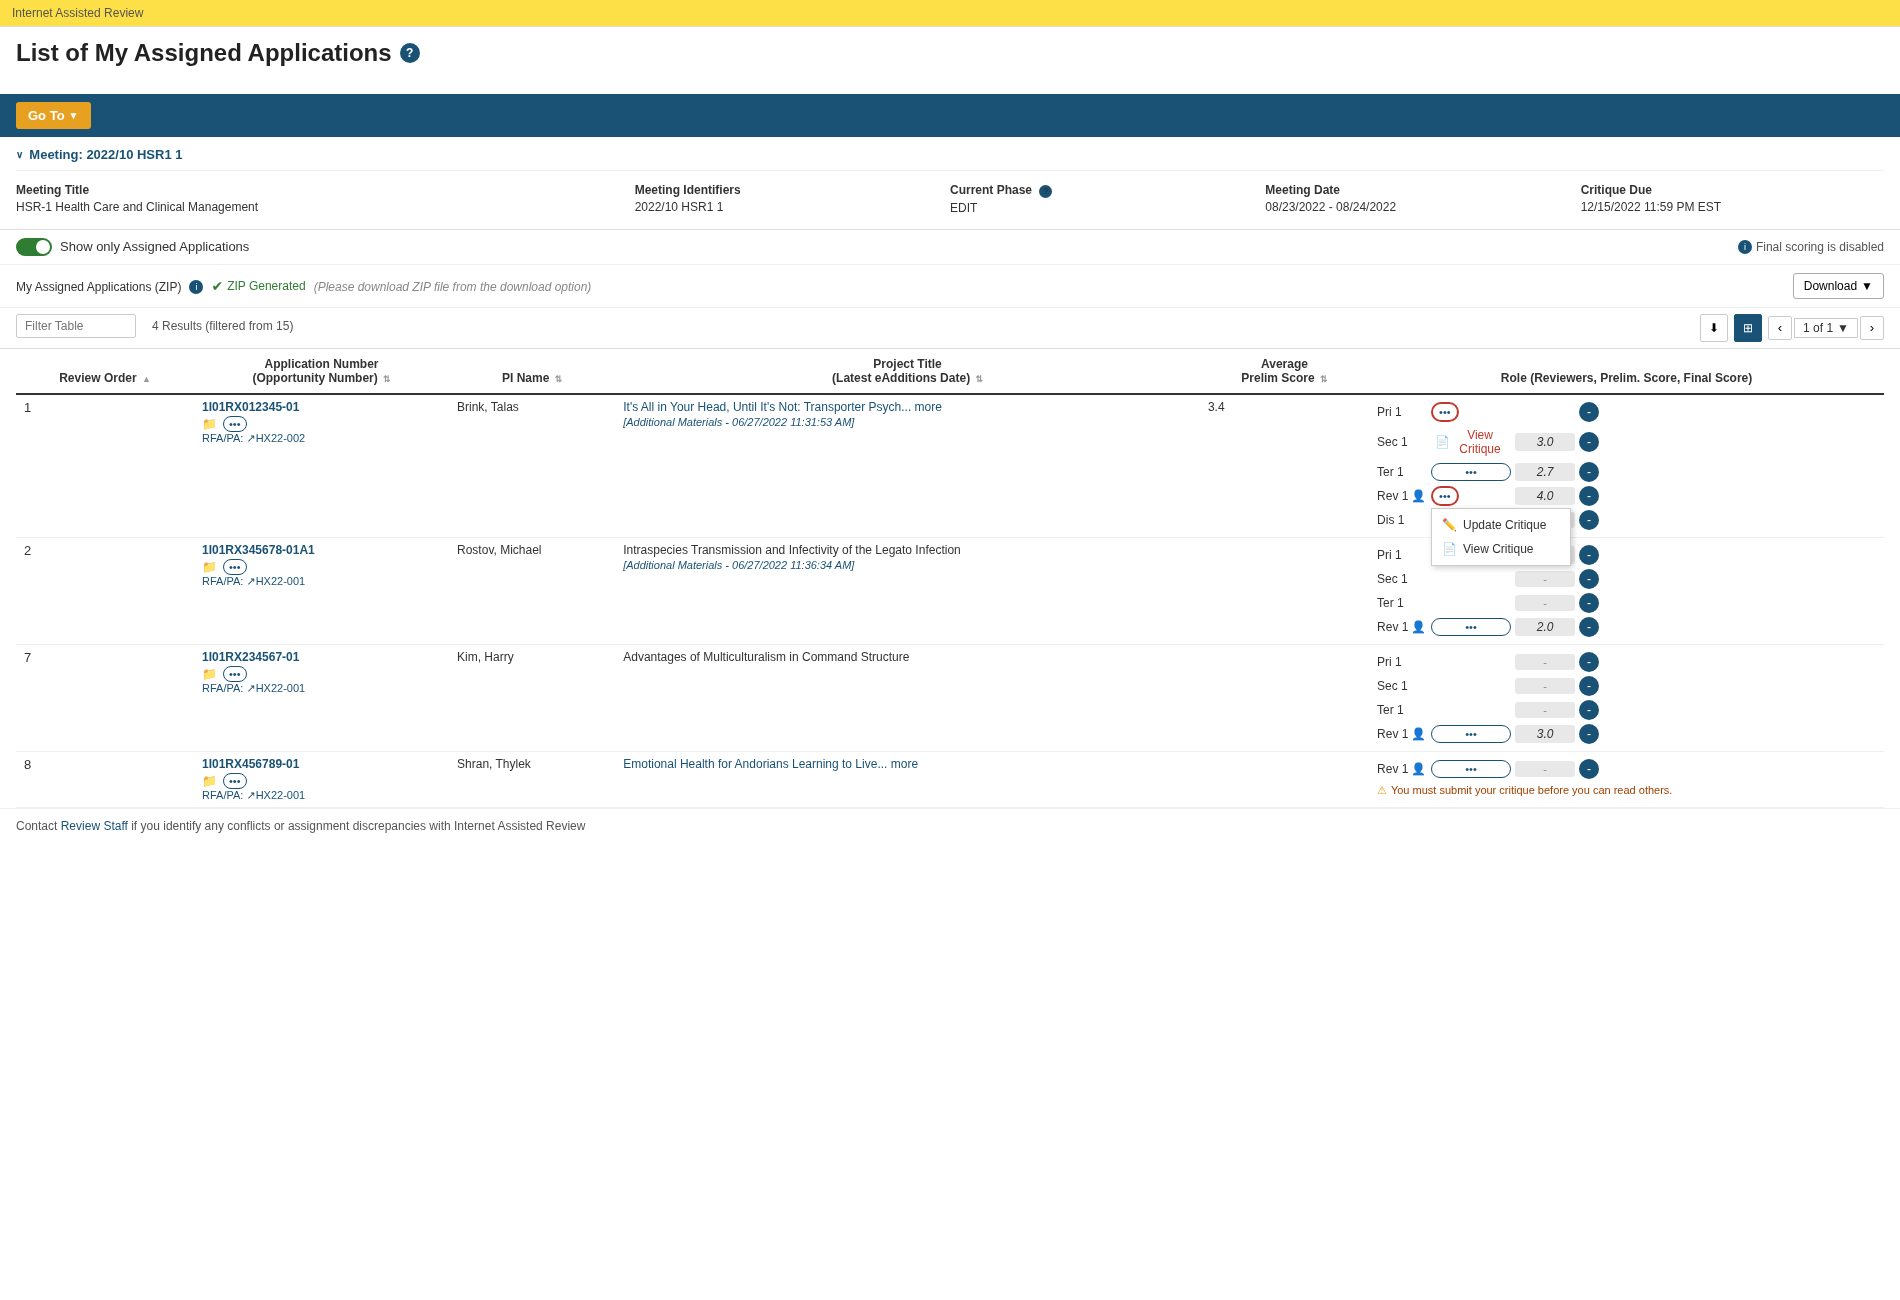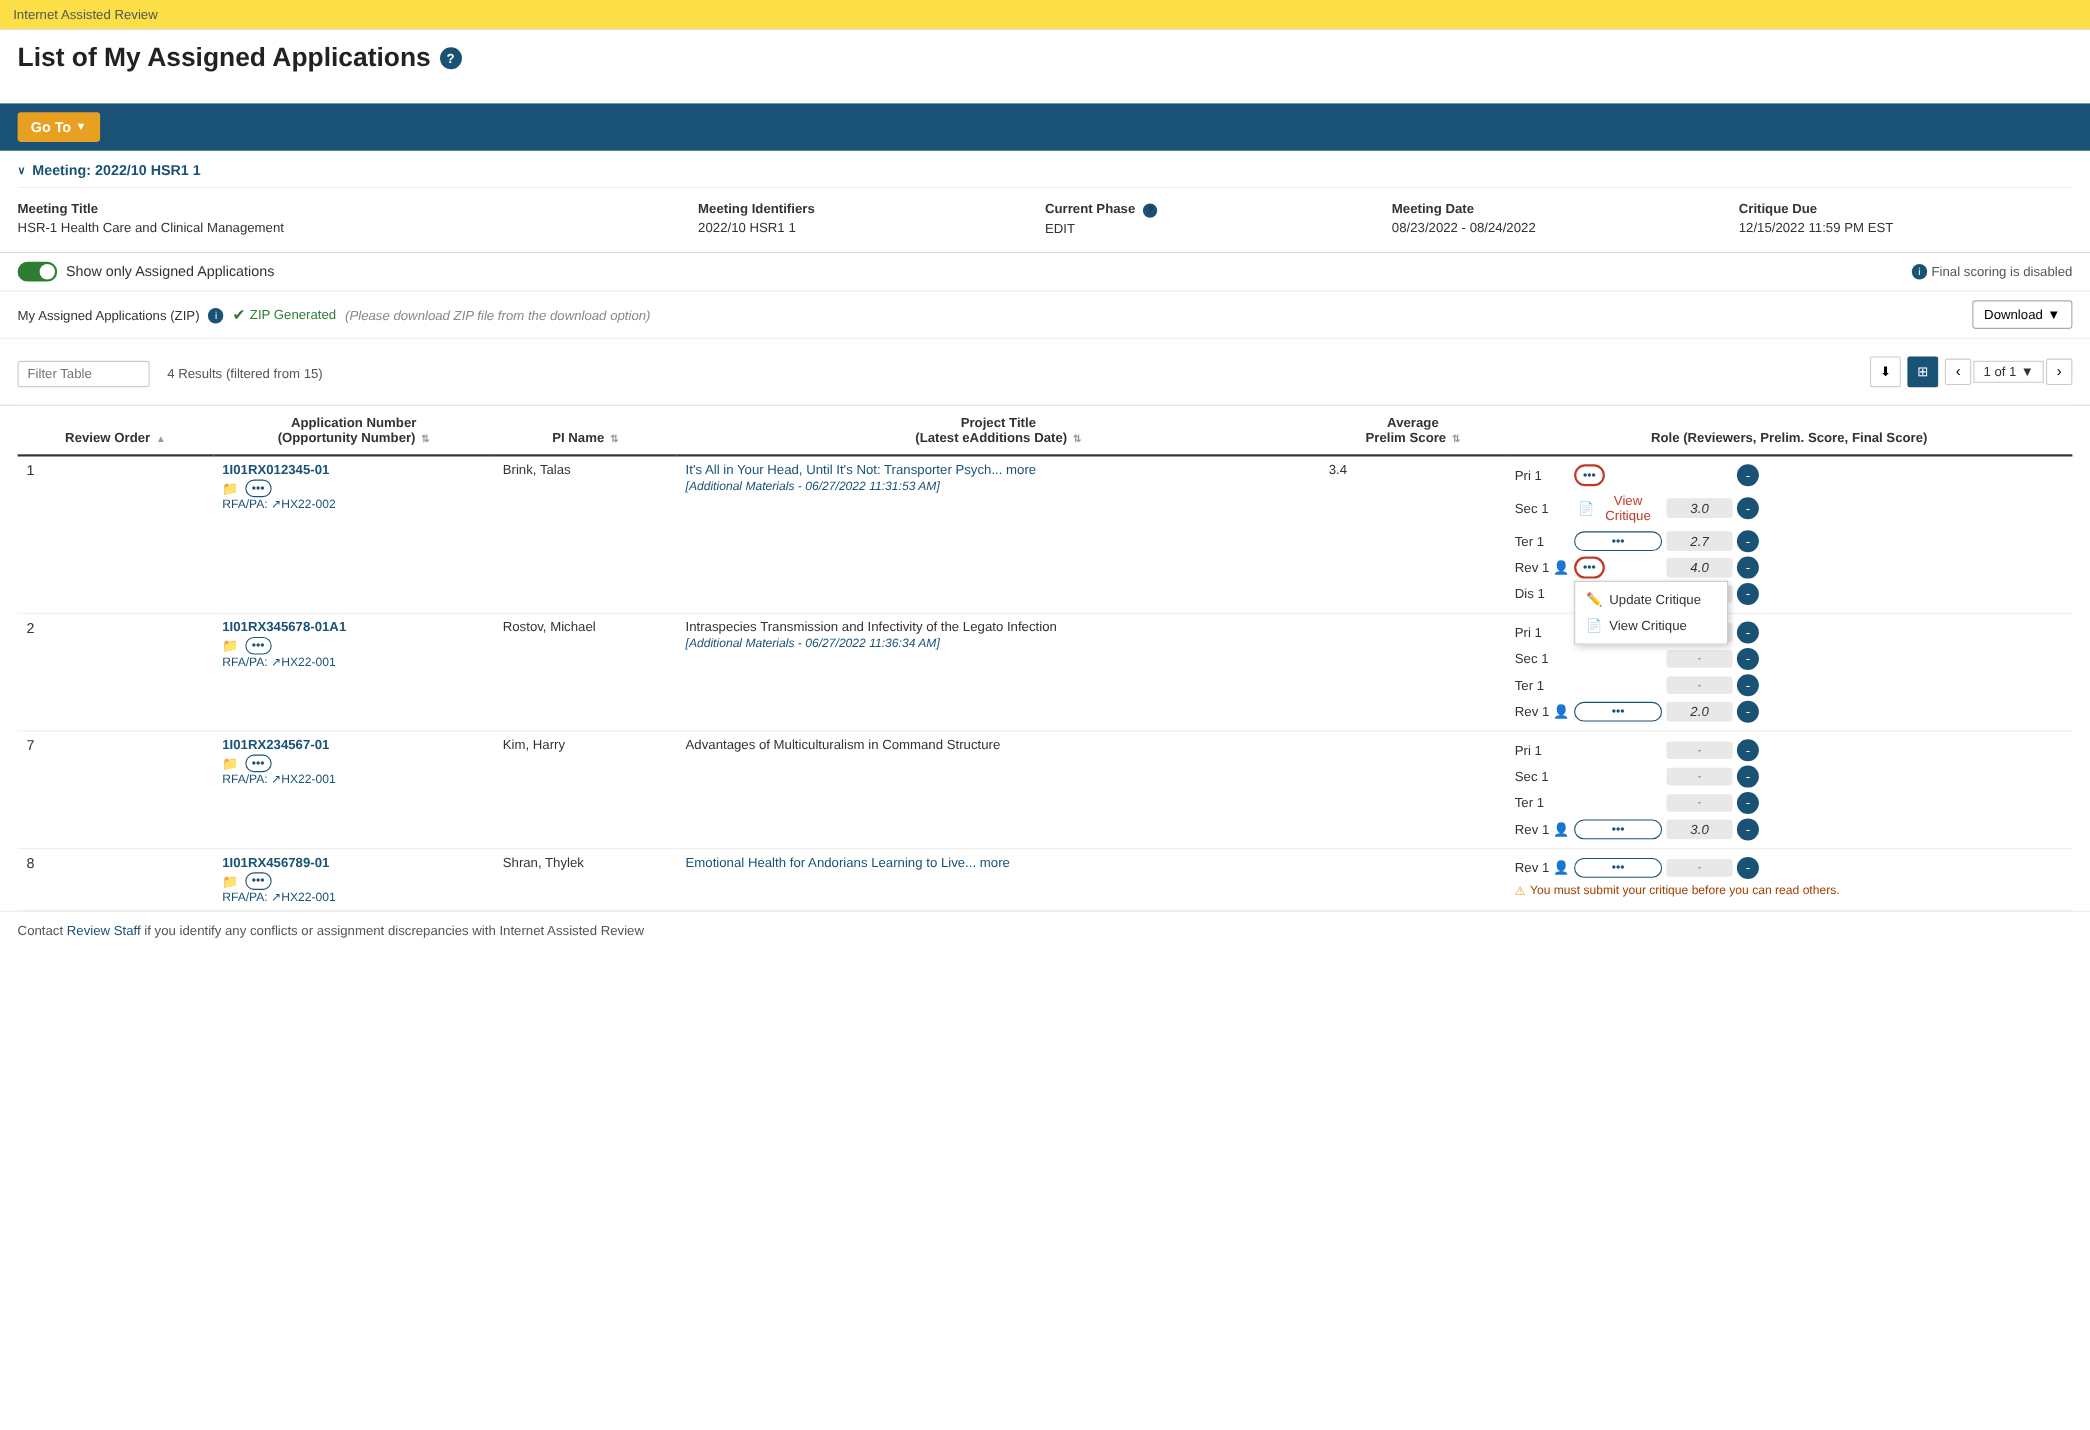--- a/index.html
+++ b/index.html
@@ -33,21 +33,21 @@
     
     .zip-row { padding: 8px 16px; display: flex; align-items: center; justify-content: space-between; border-bottom: 1px solid #eee; }
     .zip-info { display: flex; align-items: flex-end; gap: 8px; font-size: 12px; }
     .zip-label { color: #333; }
     .zip-status { display: flex; align-items: center; gap: 4px; color: #2e7d32; }
     .zip-status-icon { color: #2e7d32; font-size: 14px; }
     .zip-note { color: #888; font-style: italic; }
     .download-btn { background: #fff; border: 1px solid #aaa; padding: 5px 10px; font-size: 12px; cursor: pointer; border-radius: 3px; display: flex; align-items: center; gap: 4px; }
     .info-btn { width: 14px; height: 14px; background: #1a5276; border-radius: 50%; color: #fff; display: inline-flex; align-items: center; justify-content: center; font-size: 9px; cursor: pointer; }
     
-    .table-controls { padding: 16px 16px; display: flex; align-items: flex-end; justify-content: space-between; border-bottom: 1px solid #ddd; }
+    .table-controls { padding: 6px 16px; display: flex; align-items: flex-start; justify-content: space-between; border-bottom: 1px solid #ddd; }
     .filter-input { border: 1px solid #ccc; padding: 4px 8px; font-size: 12px; width: 120px; border-radius: 2px; }
     .results-count { font-size: 12px; color: #555; margin-left: 8px; }
     .table-actions { display: flex; align-items: center; gap: 6px; }
     .icon-btn { width: 28px; height: 28px; border: 1px solid #ccc; background: #fff; cursor: pointer; display: flex; align-items: center; justify-content: center; border-radius: 2px; font-size: 12px; }
     .icon-btn.active { background: #1a5276; color: #fff; border-color: #1a5276; }
     .pagination { display: flex; align-items: center; gap: 2px; font-size: 12px; }
     .page-nav { width: 24px; height: 24px; border: 1px solid #ccc; background: #fff; cursor: pointer; display: flex; align-items: center; justify-content: center; border-radius: 2px; }
     .page-info { padding: 2px 8px; border: 1px solid #ccc; font-size: 12px; display: flex; align-items: center; gap: 4px; }
     
     .data-table { width: 100%; border-collapse: collapse; font-size: 12px; }

